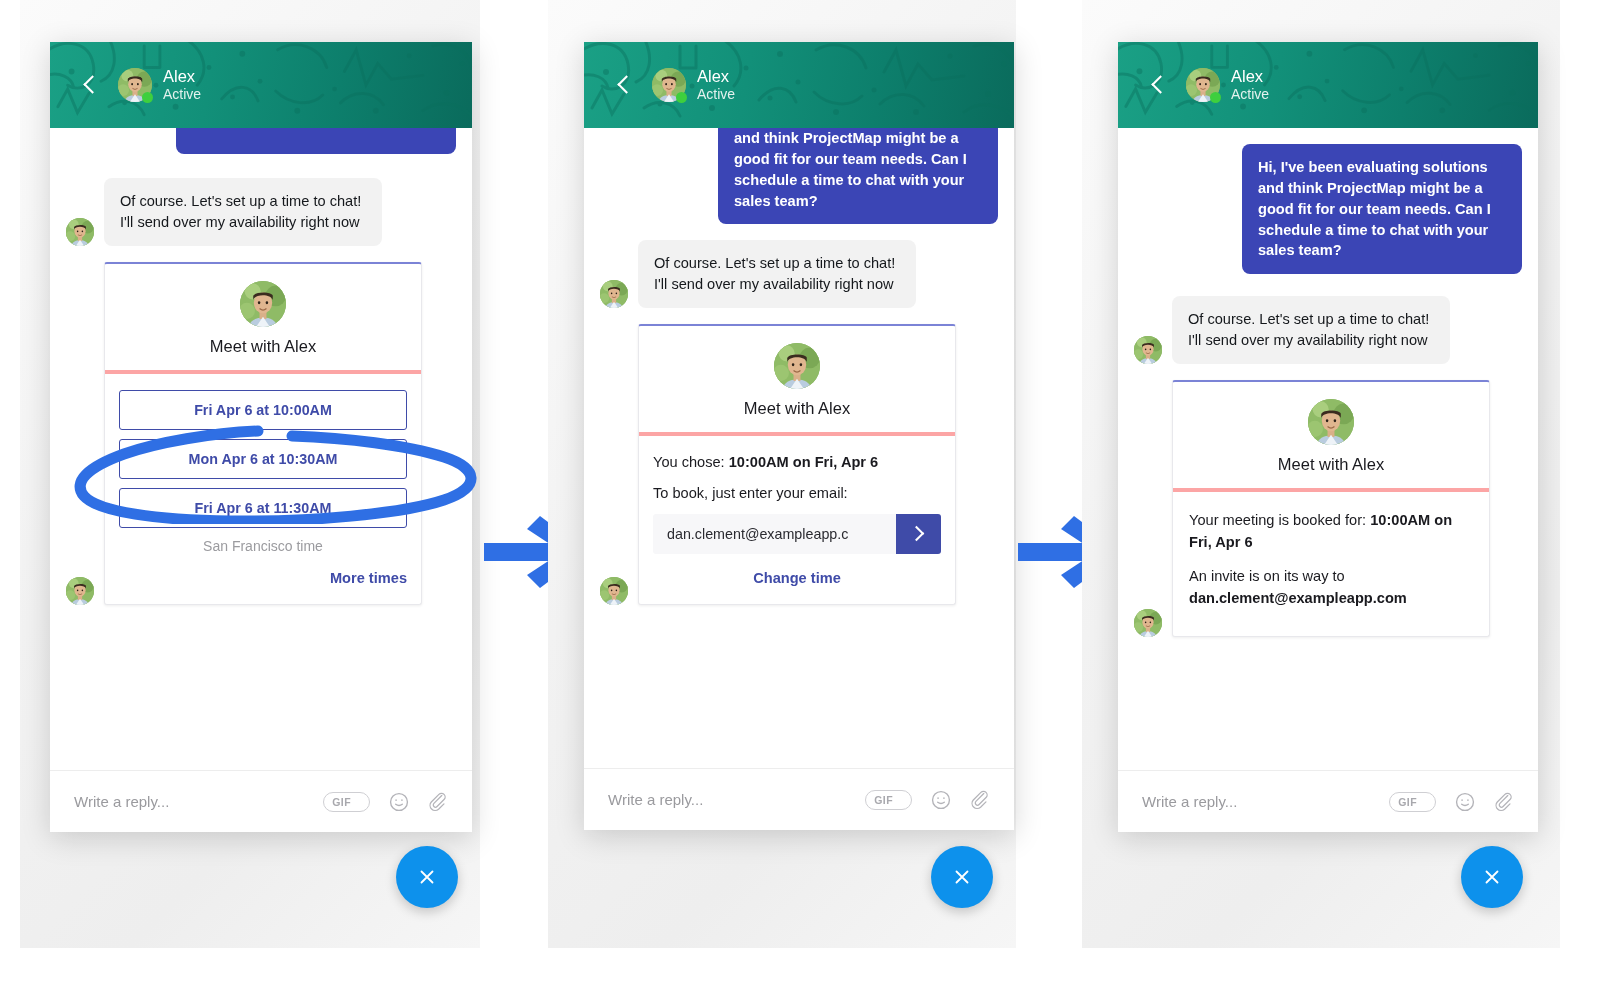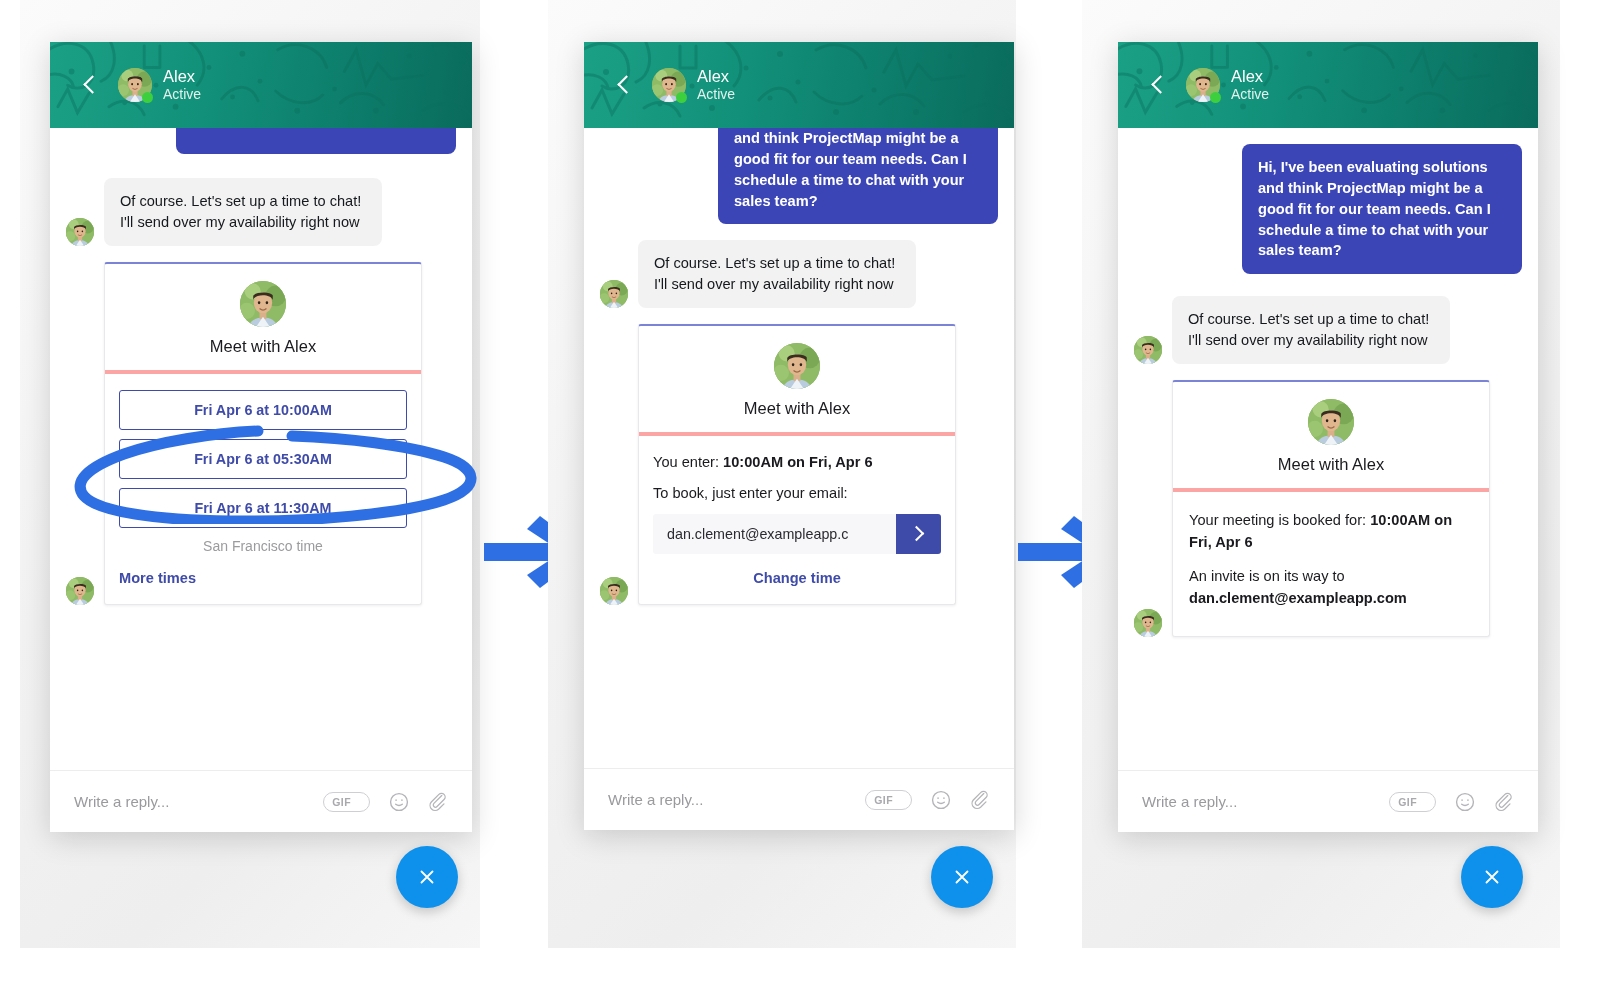--- a/index.html
+++ b/index.html
@@ -151,21 +151,21 @@
     text-align: center;
   }
   .tz-note {
     text-align: center;
     color: #9b9b9f;
     font-size: 14px;
     margin: 10px 0 16px;
   }
   .more-times {
     display: block;
-    text-align: left;
+    text-align: right;
     color: #3f4ba8;
     font-size: 14.6px;
     font-weight: bold;
     text-decoration: none;
     cursor: pointer;
   }
 
   .mc-line { font-size: 14.6px; color: #1a1a1f; line-height: 1.5; margin-bottom: 12px; }
   .mc-line b { font-weight: bold; }
   .mc-line.tight { margin-bottom: 9px; }
@@ -400,21 +400,21 @@
                   <ellipse cx="23.4" cy="19" rx="1.1" ry="1.3" fill="#2b2118"></ellipse>
                   <path d="M17 24 Q20 26.5 23 24" stroke="#9c6a48" stroke-width="1.1" fill="none"></path>
                   <path d="M14 40 L20 31 L26 40 Z" fill="#eef3f8"></path>
                 </svg>
               </div>
             </div>
             <div class="mc-title">Meet with Alex</div>
           </div>
           <div class="mc-body">
             <button class="slot-btn">Fri Apr 6 at 10:00AM</button>
-            <button class="slot-btn">Fri Apr 6 at 05:30AM</button>
+            <button class="slot-btn">Mon Apr 6 at 10:30AM</button>
             <button class="slot-btn">Fri Apr 6 at 11:30AM</button>
             <div class="tz-note">San Francisco time</div>
             <a class="more-times">More times</a>
           </div>
         </div>
       </div>
     </div>
 
     <div class="composer">
       <span class="ph">Write a reply...</span>
@@ -583,21 +583,21 @@
                   <ellipse cx="23.4" cy="19" rx="1.1" ry="1.3" fill="#2b2118"></ellipse>
                   <path d="M17 24 Q20 26.5 23 24" stroke="#9c6a48" stroke-width="1.1" fill="none"></path>
                   <path d="M14 40 L20 31 L26 40 Z" fill="#eef3f8"></path>
                 </svg>
               </div>
             </div>
             <div class="mc-title">Meet with Alex</div>
           </div>
           <div class="mc-body">
             <div class="mc-line tight">
-              <span>You enter: </span><b>10:00AM on Fri, Apr 6</b>
+              <span>You chose: </span><b>10:00AM on Fri, Apr 6</b>
             </div>
             <div class="mc-line tight">To book, just enter your email:</div>
             <div class="email-row">
               <input class="email-input" type="text" value="dan.clement@exampleapp.c" style="">
               <button class="email-go"></button>
             </div>
             <a class="change-time">Change time</a>
           </div>
         </div>
       </div>

